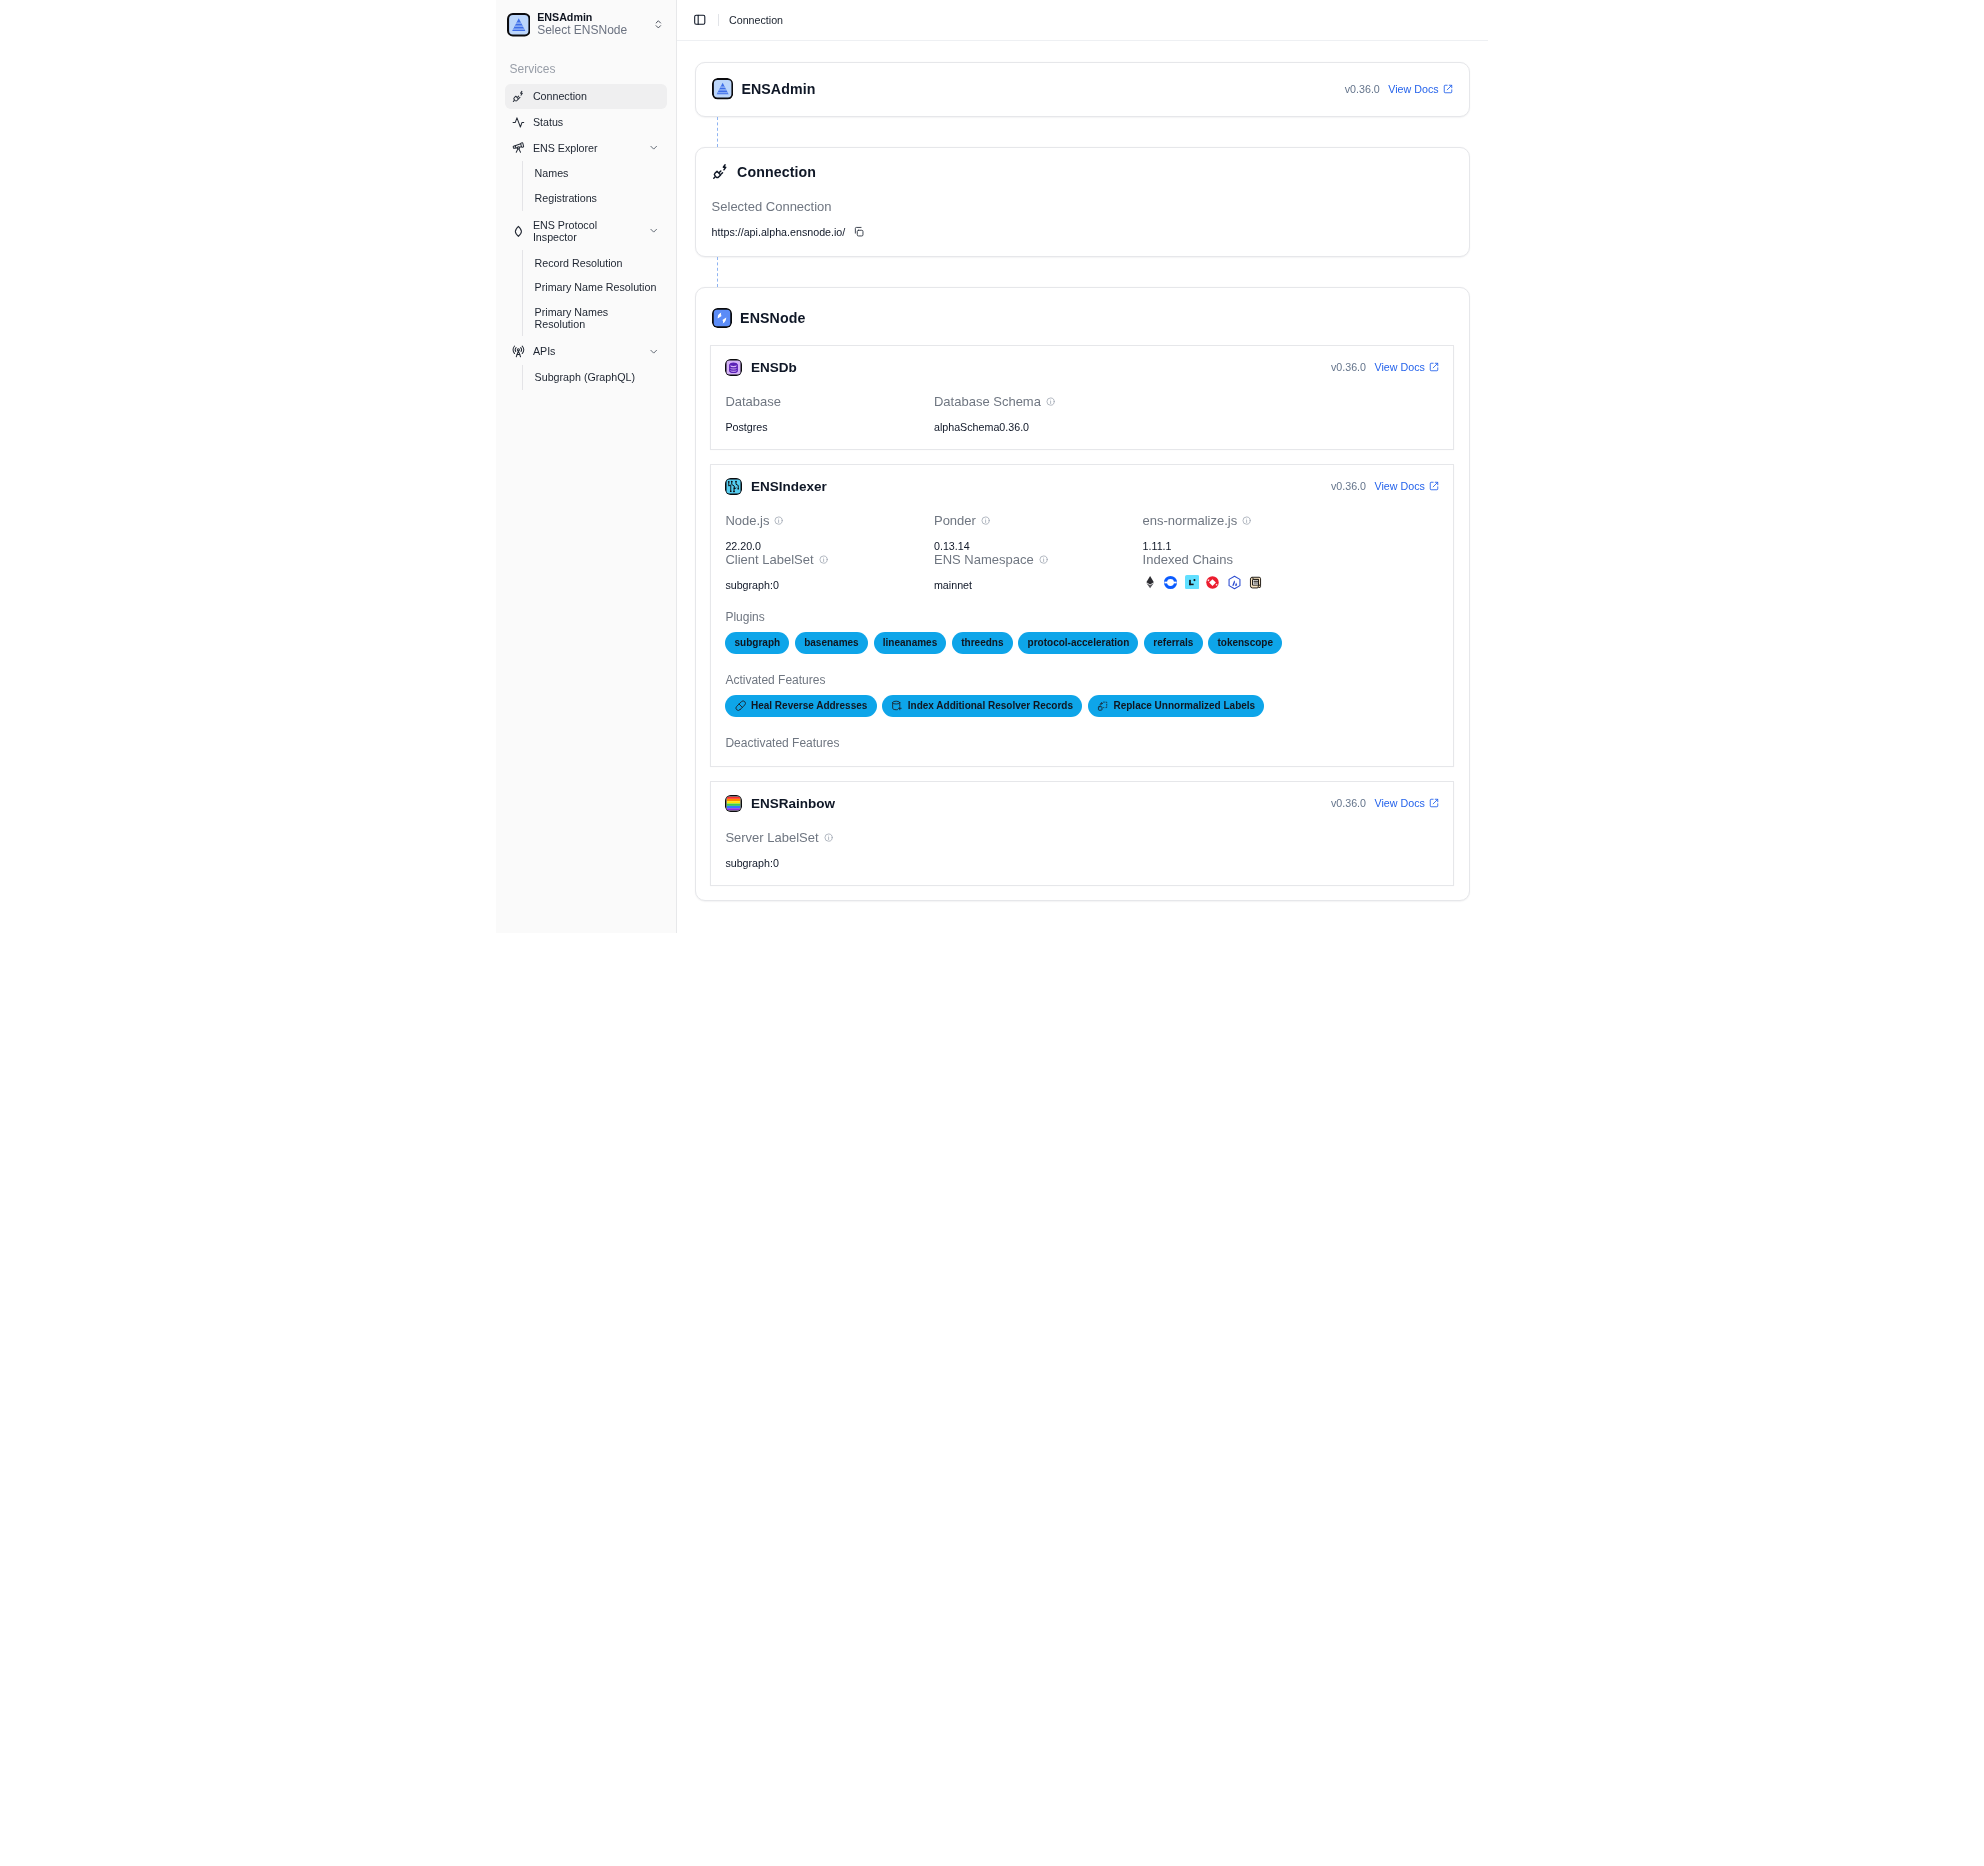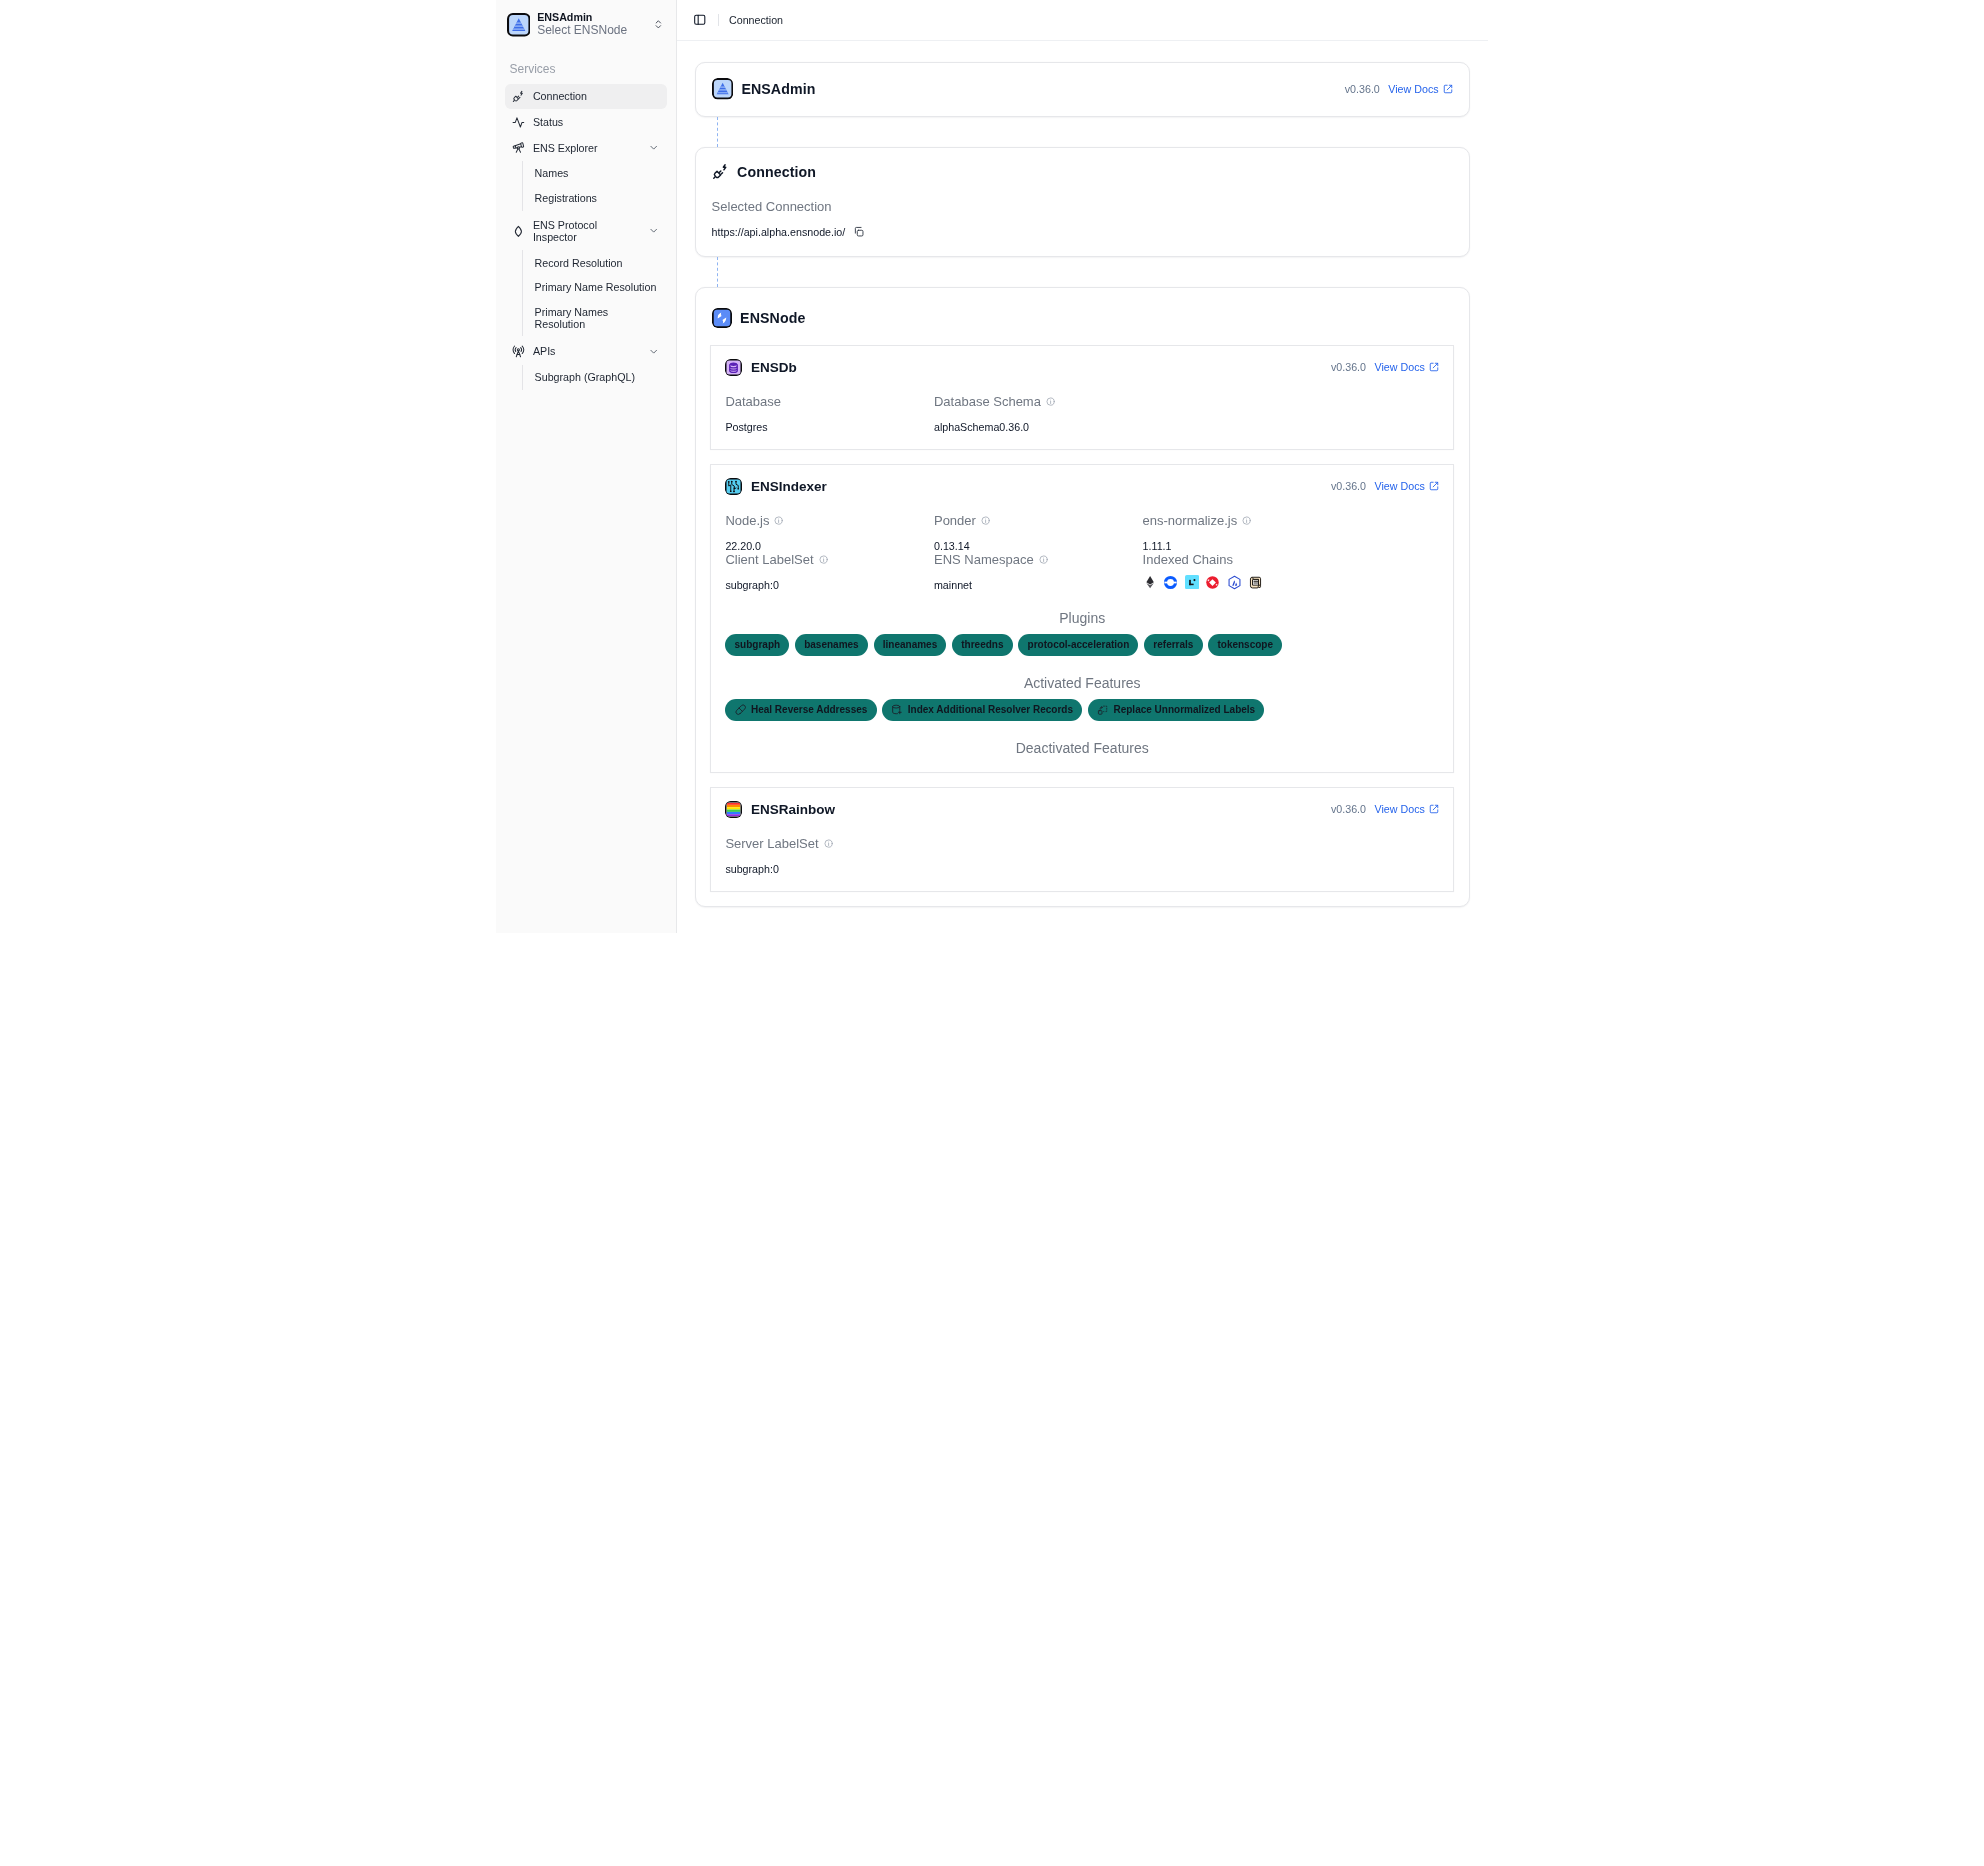--- a/index.html
+++ b/index.html
@@ -69,24 +69,24 @@
   .ensnode-header { display:flex; align-items:center; gap:8.5px; margin:5.7px 0 17px 1.4px; }
 
   .subcard { border:0.7px solid #e6e7ea; border-radius:0; padding:12.8px 14.2px 15.6px; background:#fff; box-shadow:0 0.7px 1.4px rgba(16,24,40,.04); }
   .subcard + .subcard { margin-top:14.2px; }
   .subcard-title { font-size:13.5px; font-weight:bold; color:#0f1726; }
   .sub-head { margin-bottom:18.5px; }
   .grid3 { display:grid; grid-template-columns:1.02fr 1.02fr 1.45fr; }
   .chains { display:flex; align-items:center; gap:6.4px; margin-top:7.1px; }
   .chains svg { flex:none; }
 
-  .group-label { font-size:14px; color:#6f7681; margin-top:19px;text-align:center; }
+  .group-label { font-size:12px; color:#6f7681; margin-top:19px; }
   .pill-row { display:flex; flex-wrap:wrap; gap:5.7px; margin-top:7.8px; }
   .pill {
-    background:#0f766e; border-radius:710px; padding:5px 9.2px;
+    background:#0ea5e9; border-radius:710px; padding:5px 9.2px;
     font-size:10px; font-weight:bold; color:#10151f; display:flex; align-items:center; gap:5px;
     line-height:1.2;
   }
   .pill .pic { color:#1b212b; }
 
   .logo-badge { border-radius:5.7px; flex:none; }
 </style>
 </head>
 <body>
 

